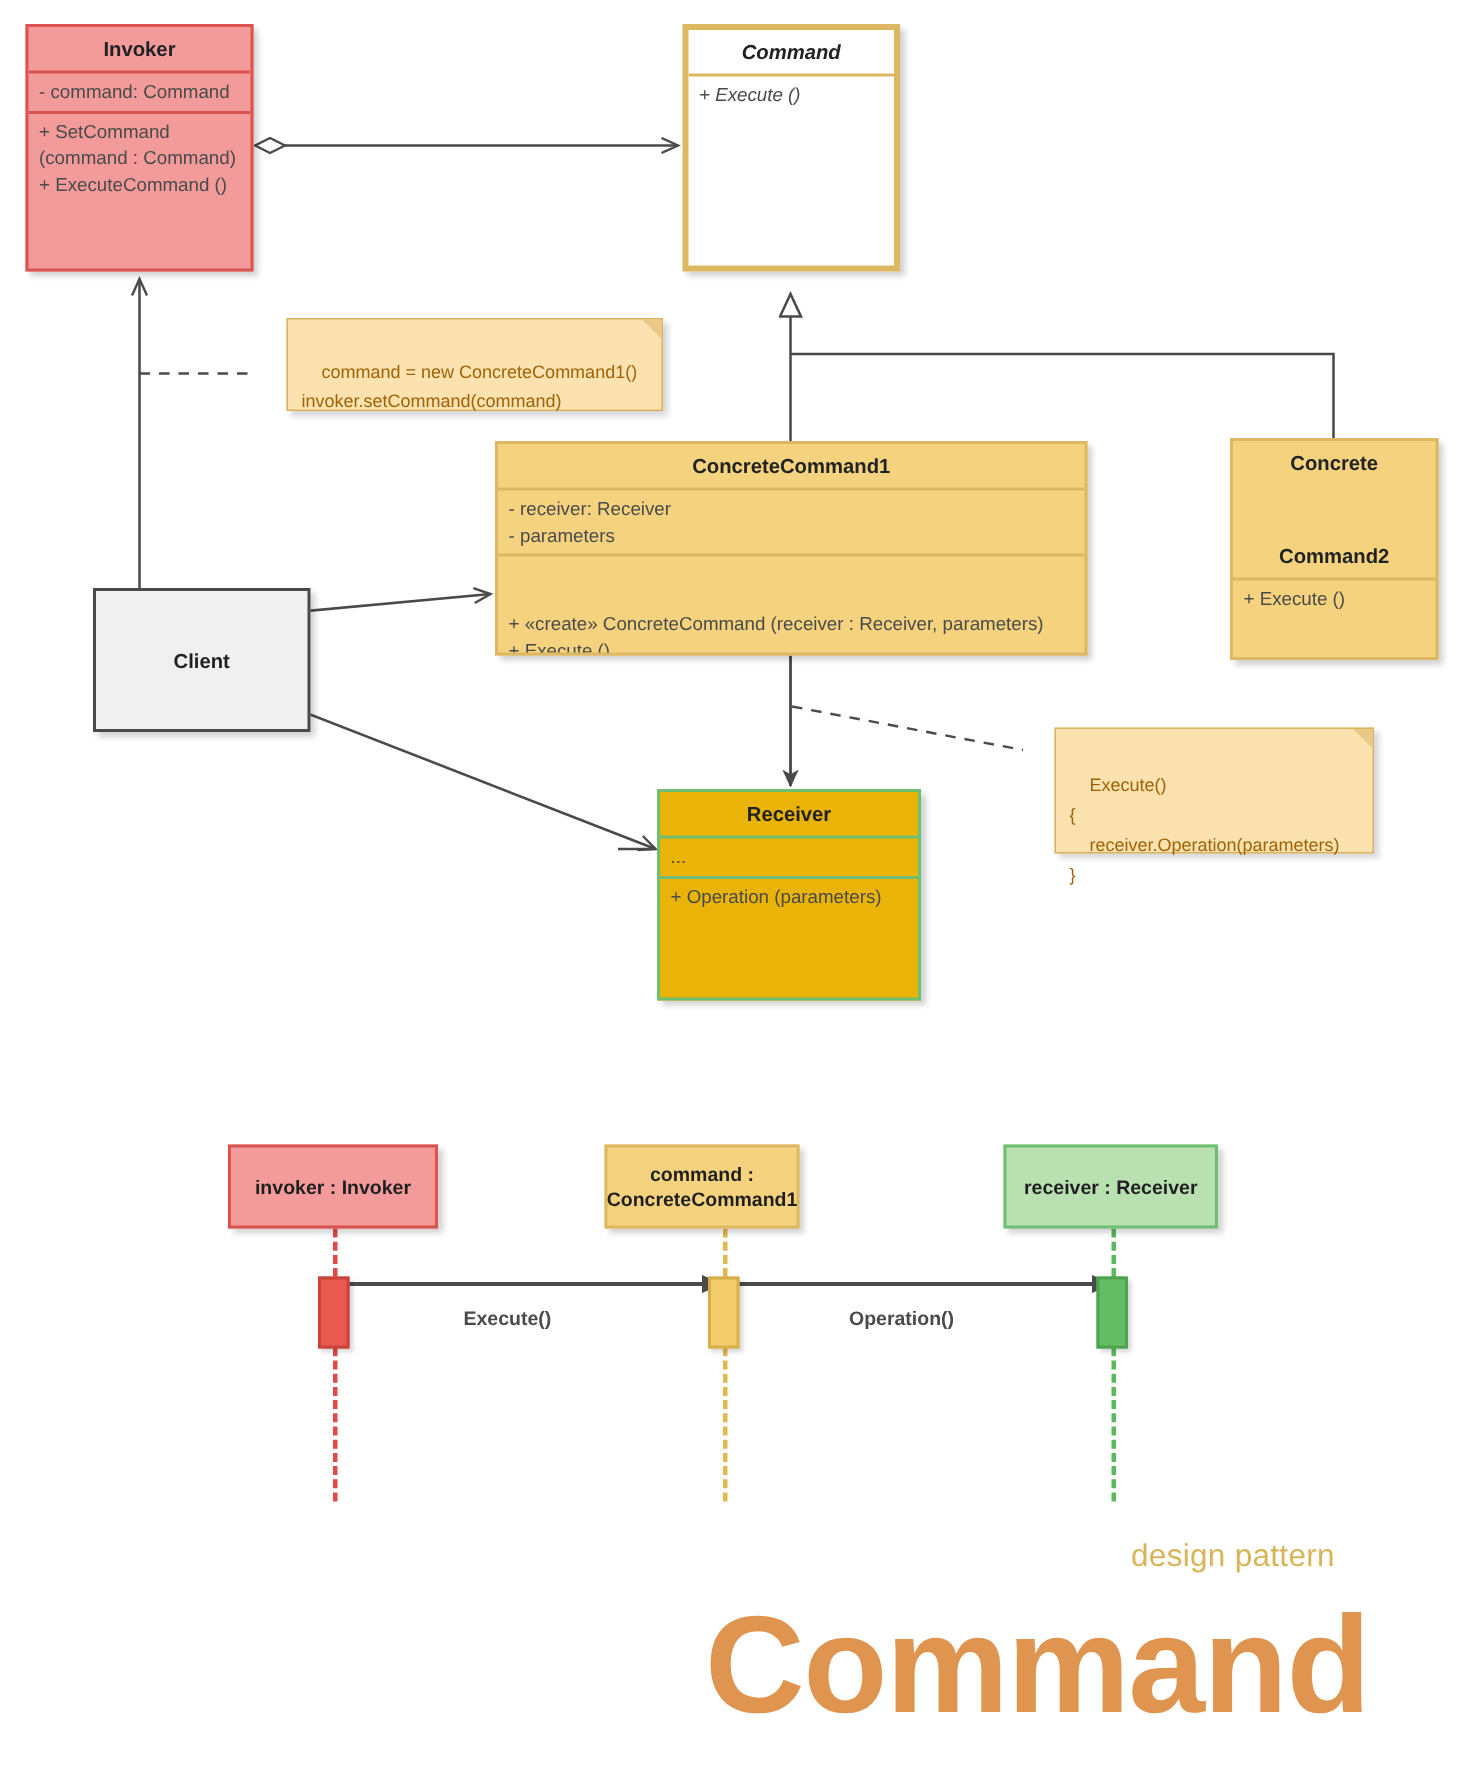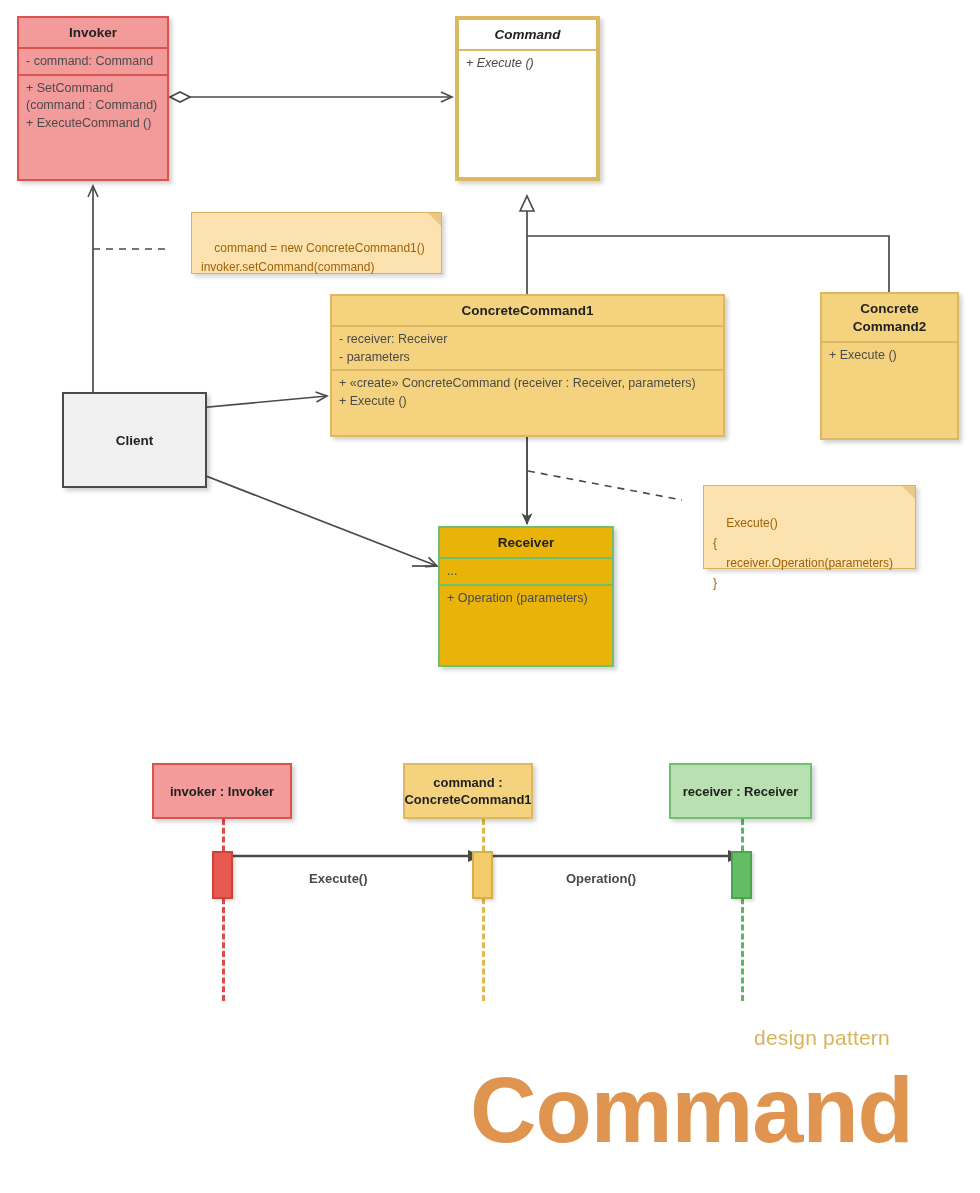--- a/index.html
+++ b/index.html
@@ -261,30 +261,30 @@
     <span class="note-fold"></span>
   </div>
 
   <div class="uml-class c-yellow" style="left:330px; top:294px; width:395px; height:143px;">
     <div class="inner">
       <div class="row title">ConcreteCommand1</div>
       <div class="sep"></div>
       <div class="row" style="padding-bottom:2px;">- receiver: Receiver</div>
       <div class="row" style="padding-top:0;">- parameters</div>
       <div class="sep"></div>
-      <div class="row" style="padding-bottom:2px;">+ «create» ConcreteCommand (receiver : Receiver, parameters)</div>
+      <div class="row" style="padding-bottom:2px;margin-top:33px;">+ «create» ConcreteCommand (receiver : Receiver, parameters)</div>
       <div class="row" style="padding-top:0;">+ Execute ()</div>
       <div class="fill"></div>
     </div>
   </div>
 
   <div class="uml-class c-yellow" style="left:820px; top:292px; width:139px; height:148px;">
     <div class="inner">
       <div class="row title" style="padding-bottom:1px;">Concrete</div>
-      <div class="row title" style="padding-top:0;">Command2</div>
+      <div class="row title" style="padding-top:0;margin-top:44px;">Command2</div>
       <div class="sep"></div>
       <div class="row">+ Execute ()</div>
       <div class="fill"></div>
     </div>
   </div>
 
   <div class="uml-class c-gray center-mid" style="left:20px; top:392px; width:145px; height:96px;margin-left:42px;">
     <div class="title" style="padding:0;">Client</div>
   </div>
 

